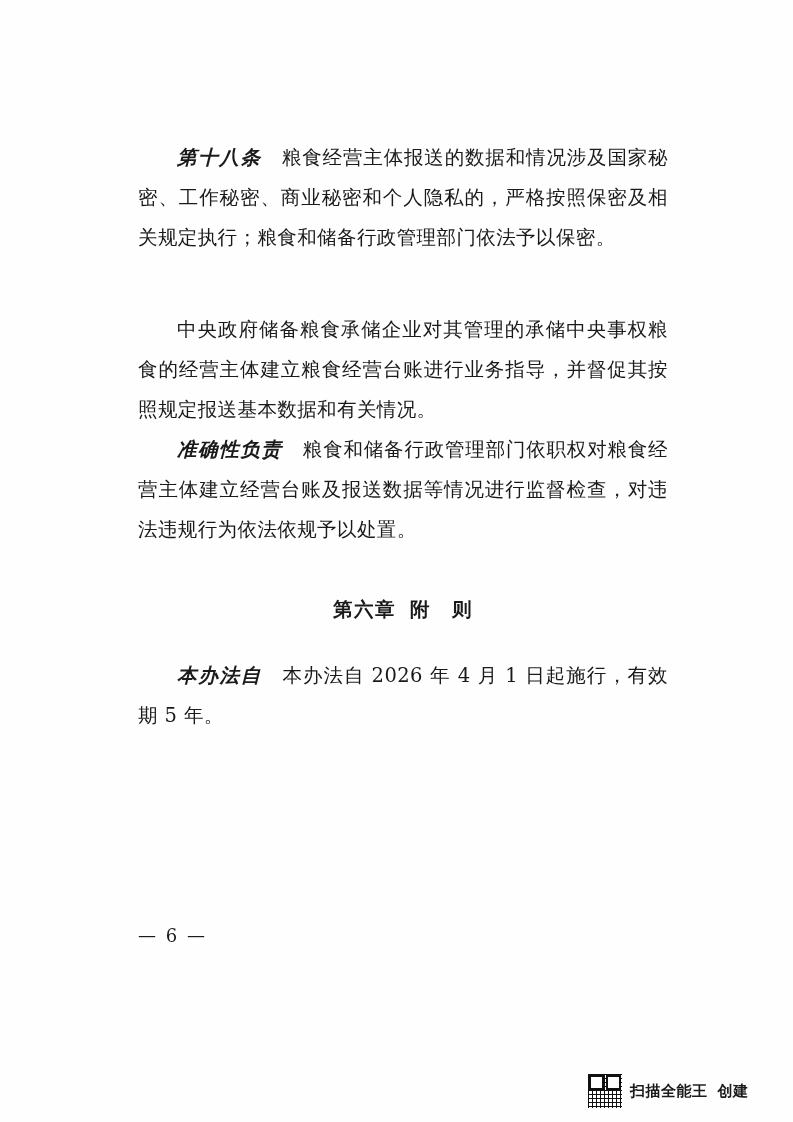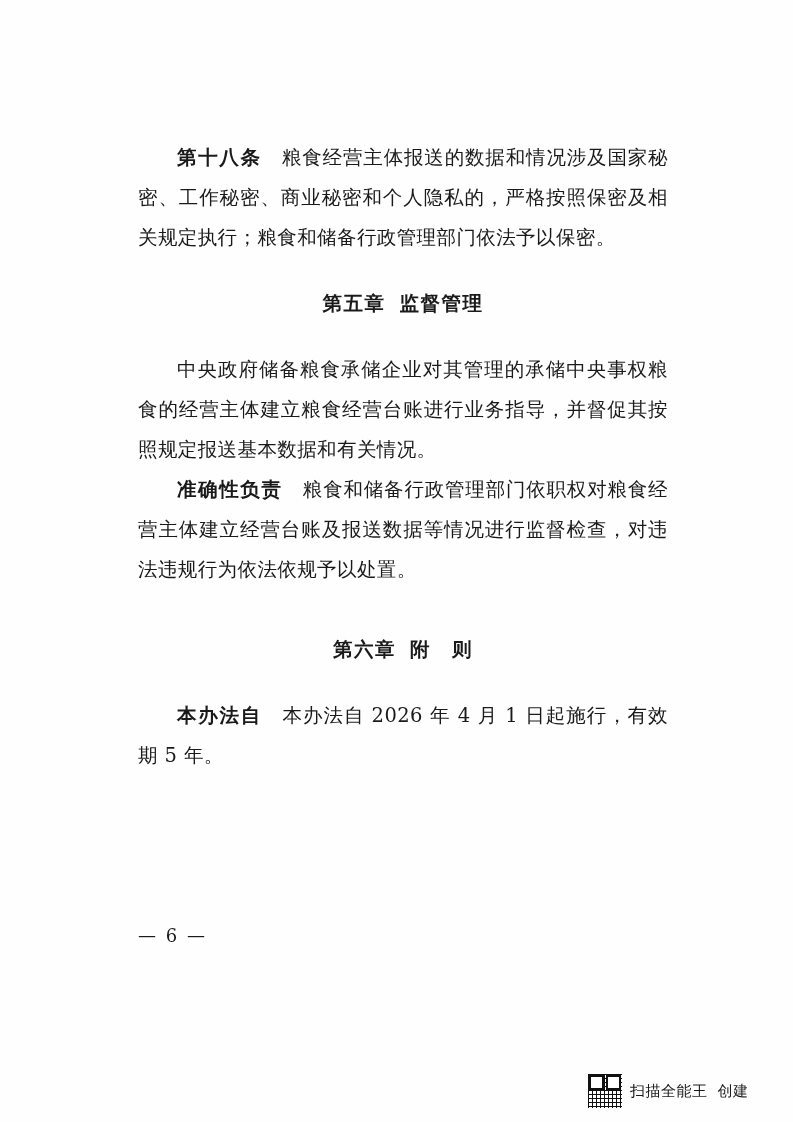--- a/index.html
+++ b/index.html
@@ -36,20 +36,21 @@
     text-justify: inter-ideograph;
     margin: 0 0 0 0;
     letter-spacing: 0.4px;
   }
   .para.indent {
     text-indent: 39px;
   }
   .para .lead {
     font-weight: bold;
     letter-spacing: 1.2px;
+    font-style: italic;
   }
   .gap-md { height: 26px; }
   .gap-lg { height: 40px; }
   .chapter {
     font-size: 19.5px;
     line-height: 40px;
     font-weight: bold;
     text-align: center;
     letter-spacing: 1.5px;
   }
@@ -67,20 +68,21 @@
     text-align: left;
     color: #1a1a1a;
   }
   .watermark {
     position: absolute;
     left: 588px;
     top: 1074px;
     display: flex;
     align-items: center;
     gap: 8px;
+    font-weight: bold;
   }
   .qr {
     width: 34px;
     height: 34px;
     background-color: #ffffff;
     background-image:
       linear-gradient(90deg, #111 1px, transparent 1px),
       linear-gradient(180deg, #111 1px, transparent 1px);
     background-size: 4px 4px, 4px 4px;
     position: relative;
@@ -109,21 +111,20 @@
 <body>
 
 <div class="page">
 
   <div class="content">
 
     <p class="para indent"><span class="lead">第十八条</span><span>　粮食经营主体报送的数据和情况涉及国家秘密、工作秘密、商业秘密和个人隐私的，严格按照保密及相关规定执行；粮食和储备行政管理部门依法予以保密。</span></p>
 
     <div class="gap-md"></div>
 
-    <div class="chapter"><span>第五章</span><span class="sp"></span><span>监督管理</span></div>
 
     <div class="gap-md"></div>
 
 
     <p class="para indent"><span>中央政府储备粮食承储企业对其管理的承储中央事权粮食的经营主体建立粮食经营台账进行业务指导，并督促其按照规定报送基本数据和有关情况。</span></p>
 
 
     <p class="para indent"><span class="lead">准确性负责</span><span>　粮食和储备行政管理部门依职权对粮食经营主体建立经营台账及报送数据等情况进行监督检查，对违法违规行为依法依规予以处置。</span></p>
 
     <div class="gap-lg"></div>

